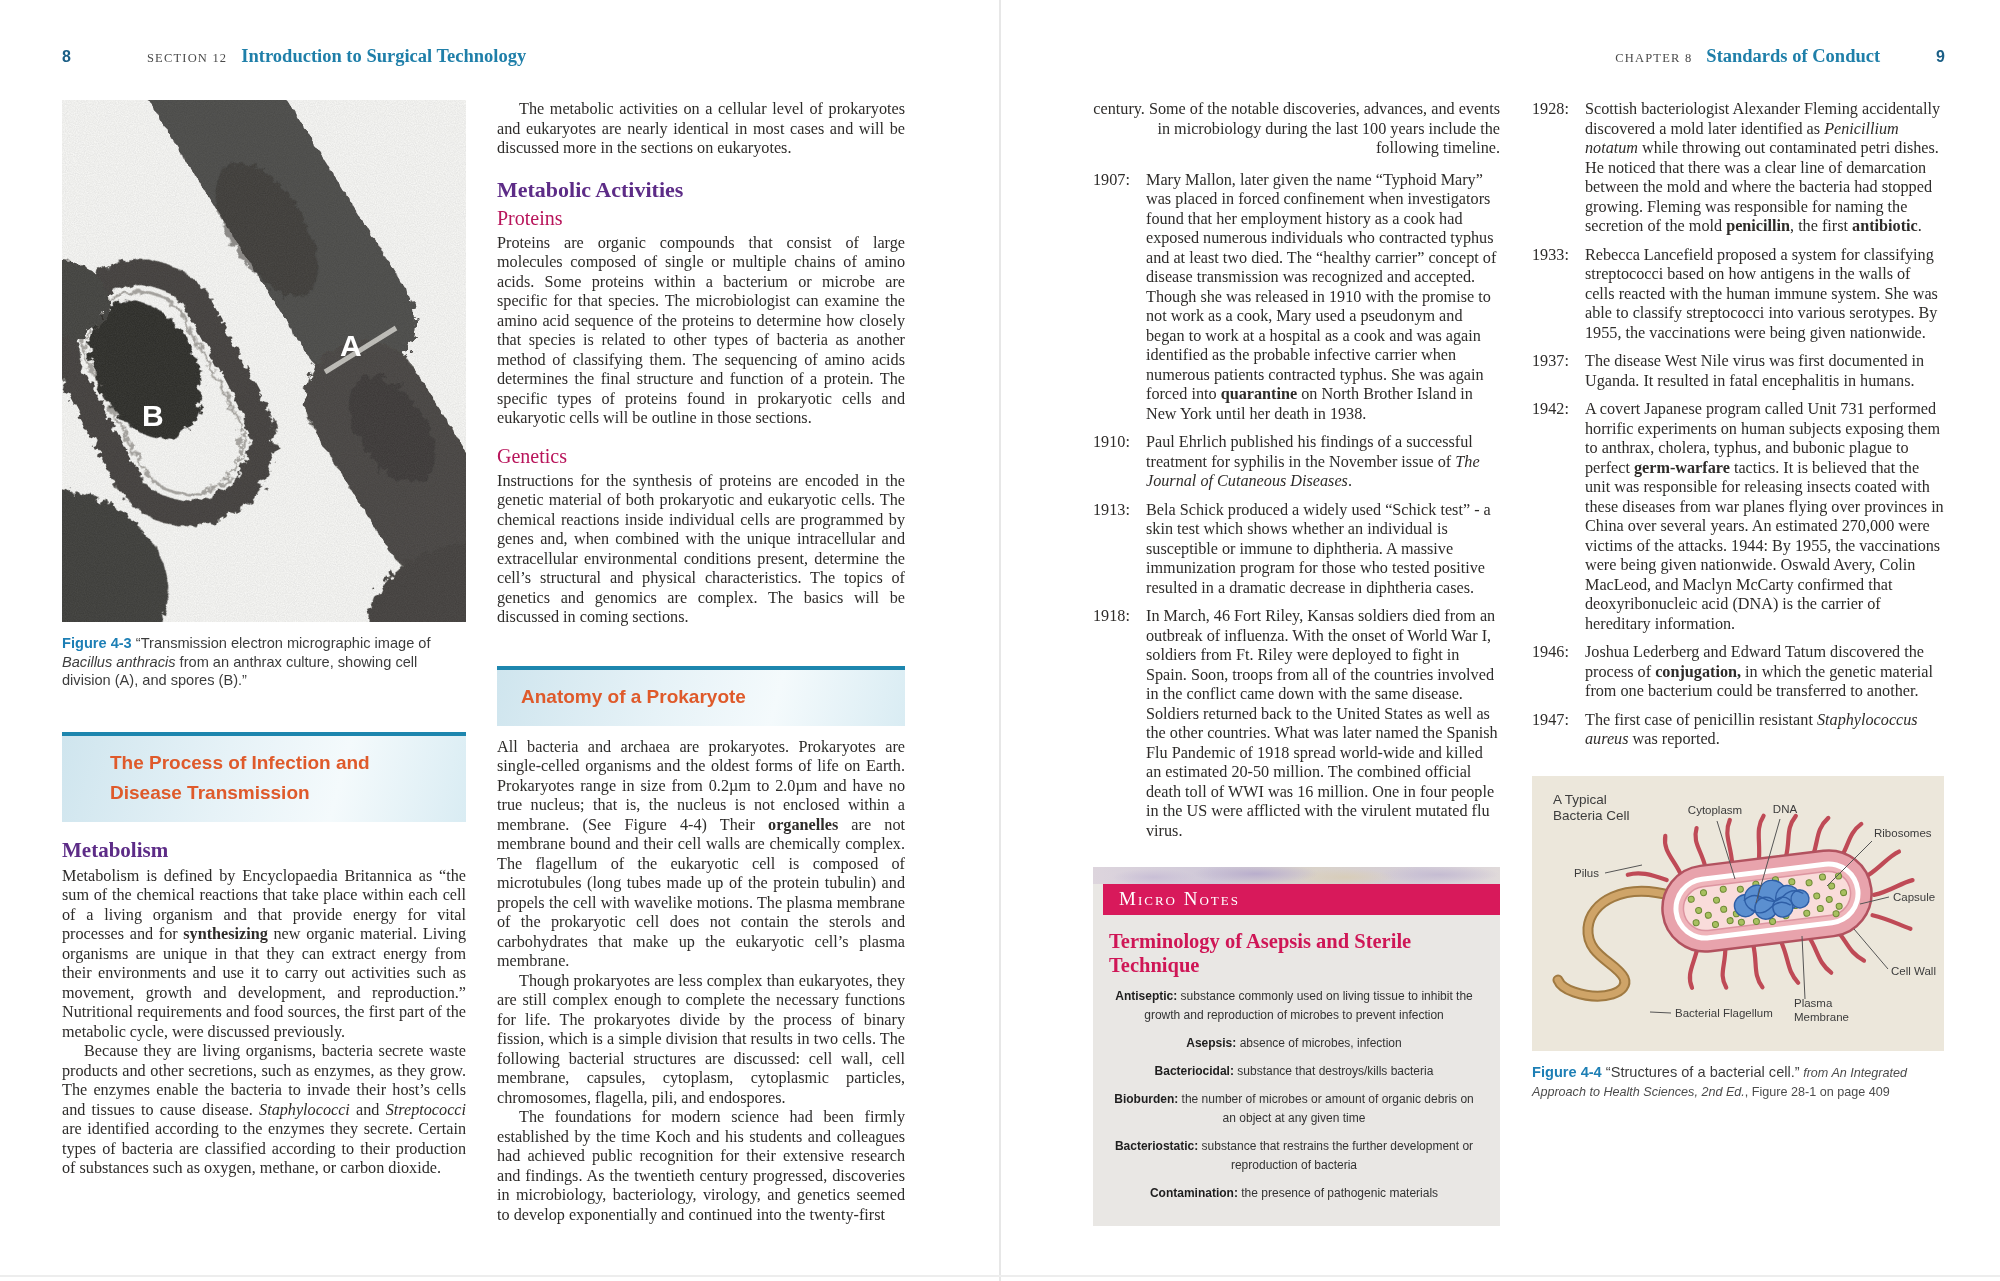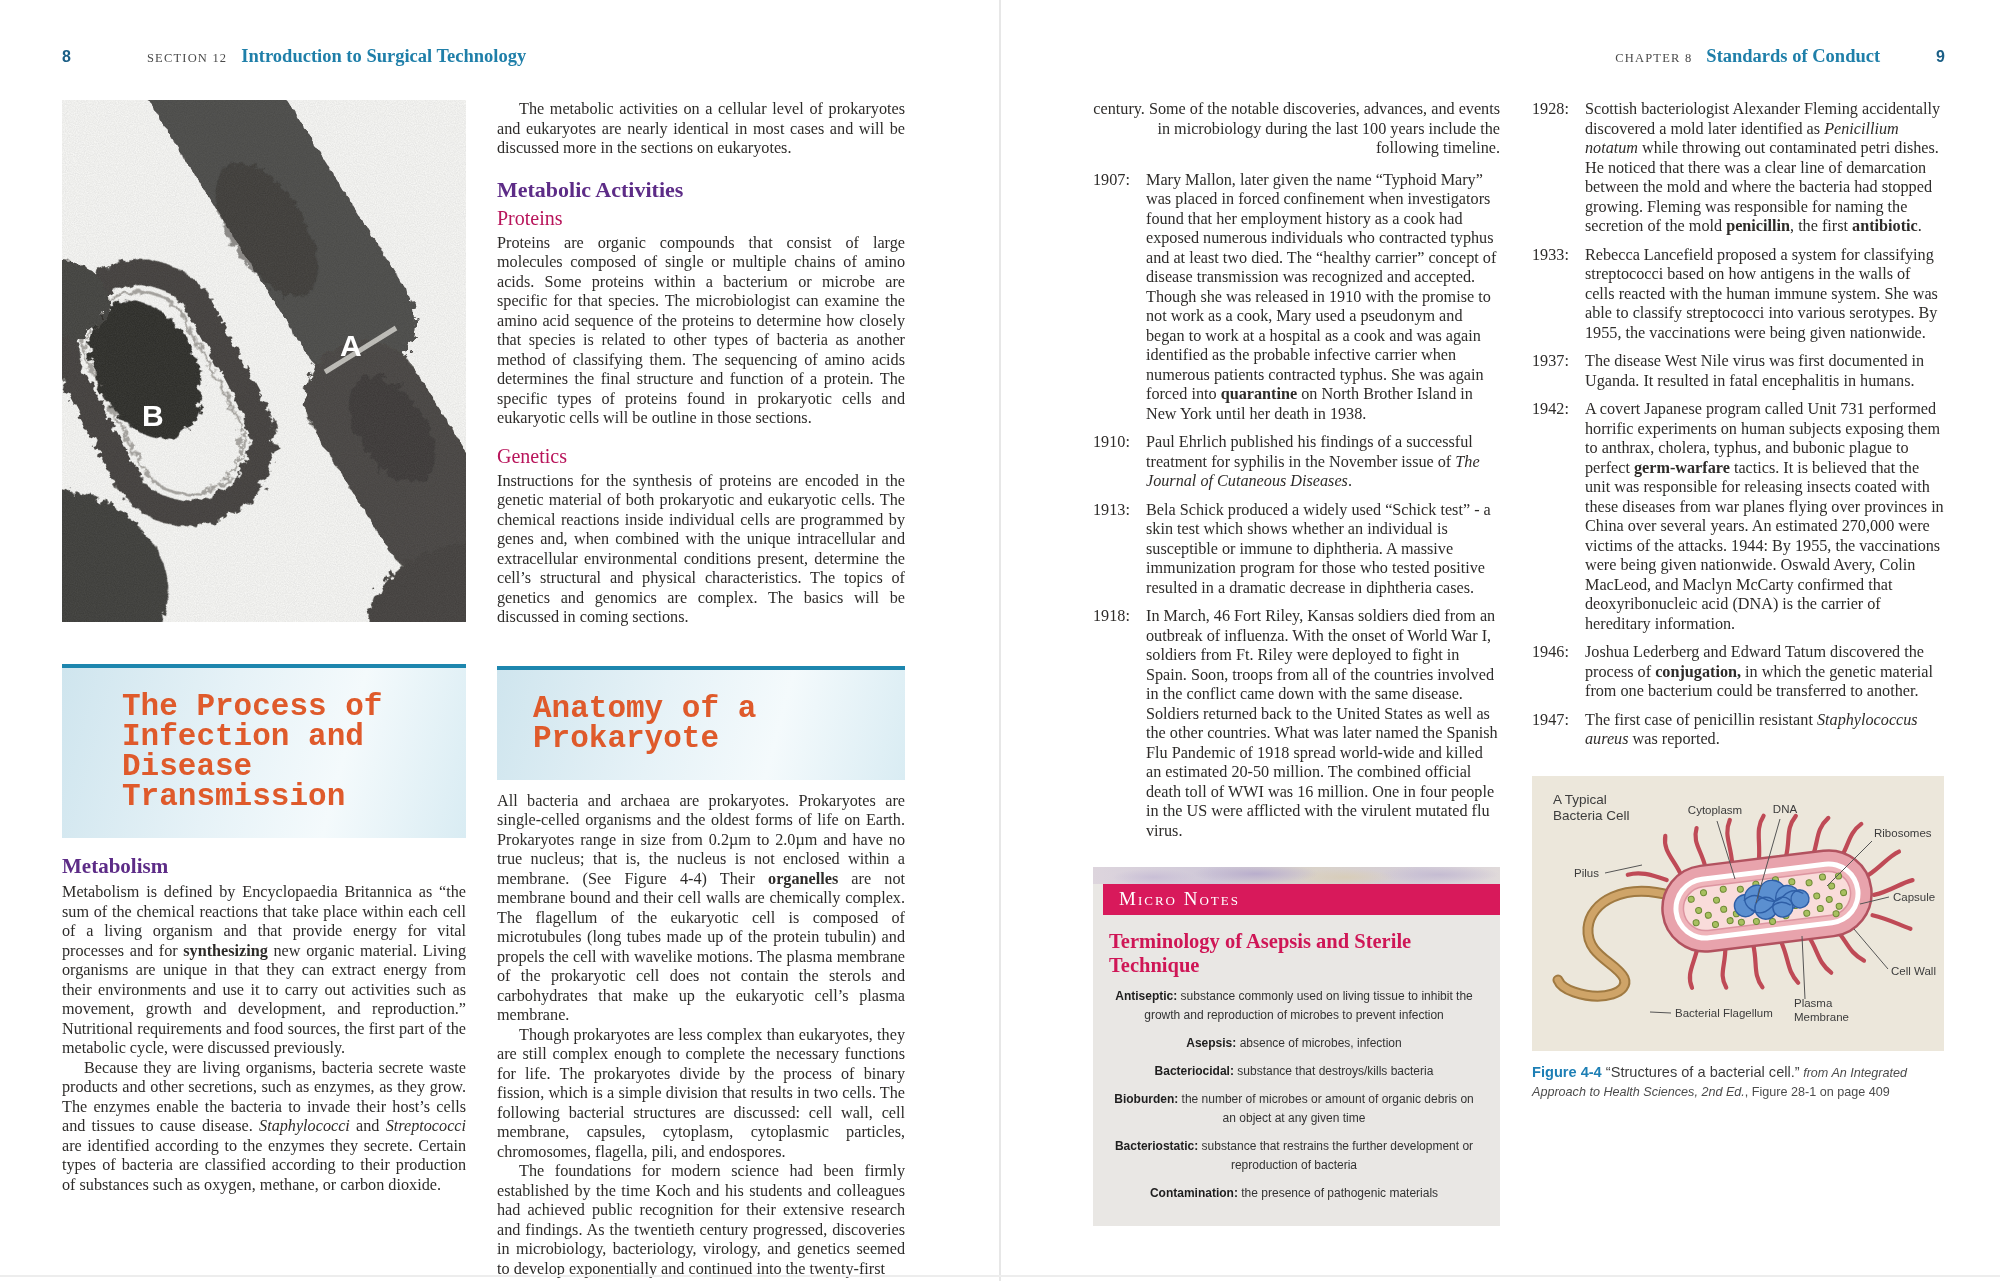--- a/index.html
+++ b/index.html
@@ -31,22 +31,22 @@
   
   .figcap{font-family:"Liberation Sans",sans-serif;font-size:14.6px;line-height:18.5px;color:#3c3c3c;margin-top:12px;}
   .figlabel{color:#1d7fb5;font-weight:700;}
   .figsource{font-size:12.6px;color:#4c4c4c;}
 
   
   .banner{margin-top:42px;border-top:4px solid #1d86ae;
      background:linear-gradient(105deg,#cfe5ee 0%,#e6f2f7 40%,#f4fafc 68%,#d9ecf3 100%);
      padding:8px 8px 10px 44px;}
   .banner.single{padding-left:20px;}
-  .banner h2{margin:16px;font-size:31px;line-height:30px;color:#df5a2b;font-weight:700;
-     font-family:Liberation Mono, monospace;}
+  .banner h2{margin:4px;font-size:19px;line-height:30px;color:#df5a2b;font-weight:700;
+     font-family:Liberation Sans, sans-serif;}
 
   h3.purple{color:#5d2c87;font-size:22px;margin:16px 0 4px 0;font-weight:700;}
   h4.crimson{color:#b8145a;font-size:20px;margin:2px 0 4px 0;font-weight:500;}
 
   
   .tl{display:flex;margin-bottom:9px;}
   .tl-year{flex:0 0 53px;font-size:16.2px;line-height:19.5px;}
   .tl-text{flex:1;font-size:16.2px;line-height:19.5px;}
 
   
@@ -113,20 +113,24 @@
         <ellipse cx="98" cy="265" rx="50" ry="74" fill="#2b2a28"></ellipse>
       </g>
       <ellipse cx="-12" cy="200" rx="58" ry="42" fill="#413f3c" filter="url(#rough)"></ellipse>
       <ellipse cx="14" cy="472" rx="98" ry="76" transform="rotate(32 14 472)" fill="#3b3a37" filter="url(#rough)"></ellipse>
       <ellipse cx="392" cy="508" rx="88" ry="62" transform="rotate(-18 392 508)" fill="#403e3b" filter="url(#rough)"></ellipse>
       <rect x="0" y="0" width="404" height="522" filter="url(#grain)"></rect>
       <text x="278" y="256" font-size="30" font-weight="700" fill="#ffffff">A</text>
       <text x="80" y="326" font-size="30" font-weight="700" fill="#ffffff">B</text>
     </svg>
 
+    <div class="figcap">
+      <span class="figlabel">Figure 4-3</span>
+      <span><span>“Transmission electron micrographic image of </span><span style="font-style: italic;">Bacillus anthracis</span><span> from an anthrax culture, showing cell division (A), and spores (B).”</span></span>
+    </div>
 
     <div class="banner">
       <h2><span>The Process of Infection and</span><br><span>Disease Transmission</span></h2>
     </div>
 
     <h3 class="purple" style="font-size:21px;">Metabolism</h3>
     <p class="body"><span>Metabolism is defined by Encyclopaedia Britannica as “the sum of the chemical reactions that take place within each cell of a living organism and that provide energy for vital processes and for </span><span style="font-weight: 700;">synthesizing</span><span> new organic material. Living organisms are unique in that they can extract energy from their environments and use it to carry out activities such as movement, growth and development, and reproduction.” Nutritional requirements and food sources, the first part of the metabolic cycle, were discussed previously.</span></p>
     <p class="body indent"><span>Because they are living organisms, bacteria secrete waste products and other secretions, such as enzymes, as they grow. The enzymes enable the bacteria to invade their host’s cells and tissues to cause disease. </span><span style="font-style: italic;">Staphylococci</span><span> and </span><span style="font-style: italic;">Streptococci</span><span> are identified according to the enzymes they secrete. Certain types of bacteria are classified according to their production of substances such as oxygen, methane, or carbon dioxide.</span></p>
   </div>
 

